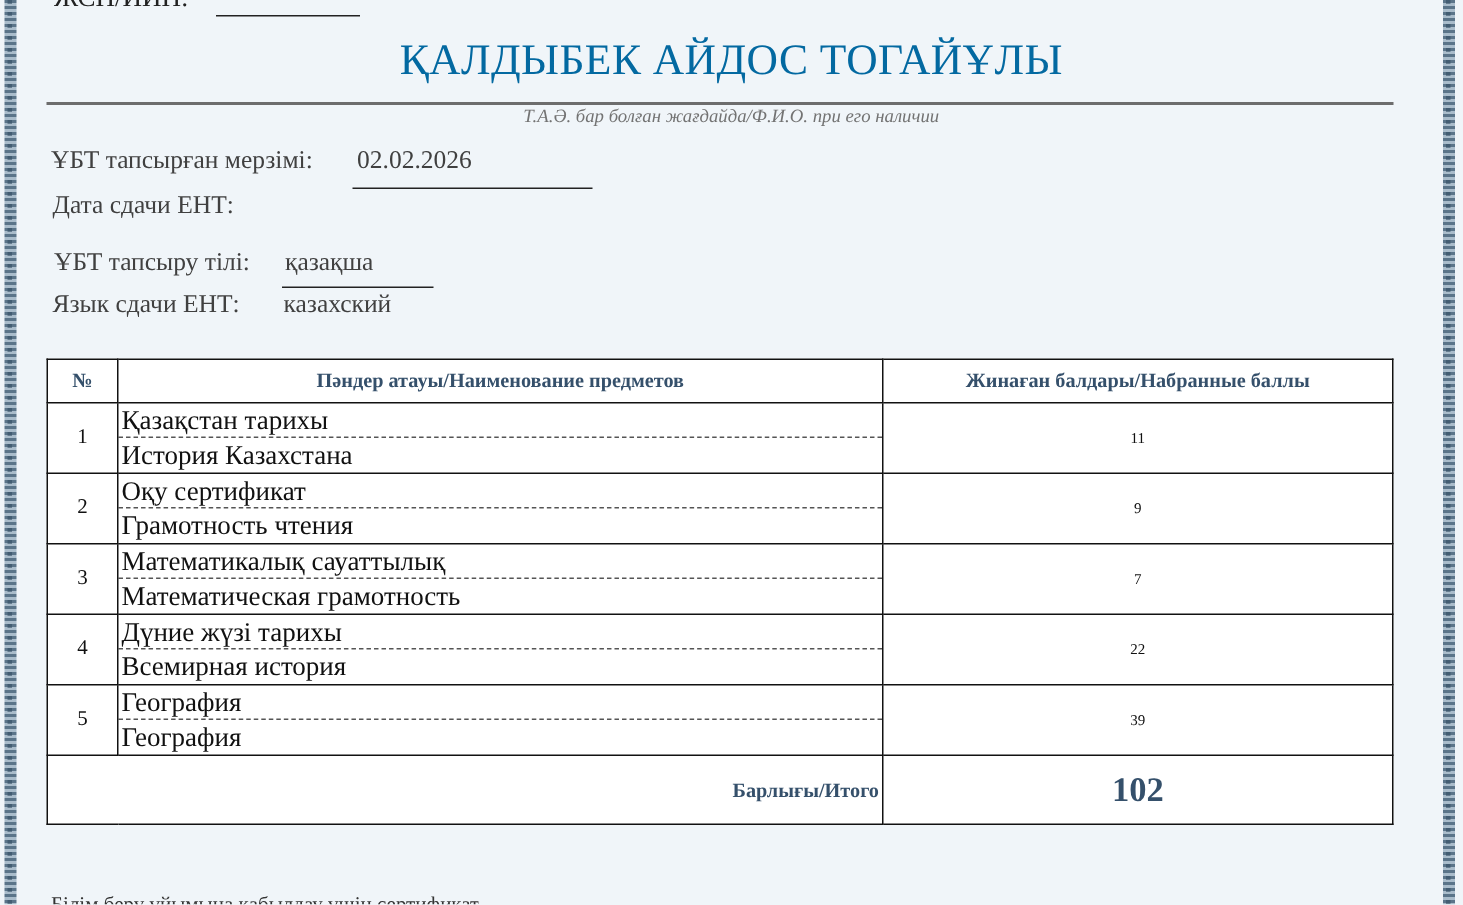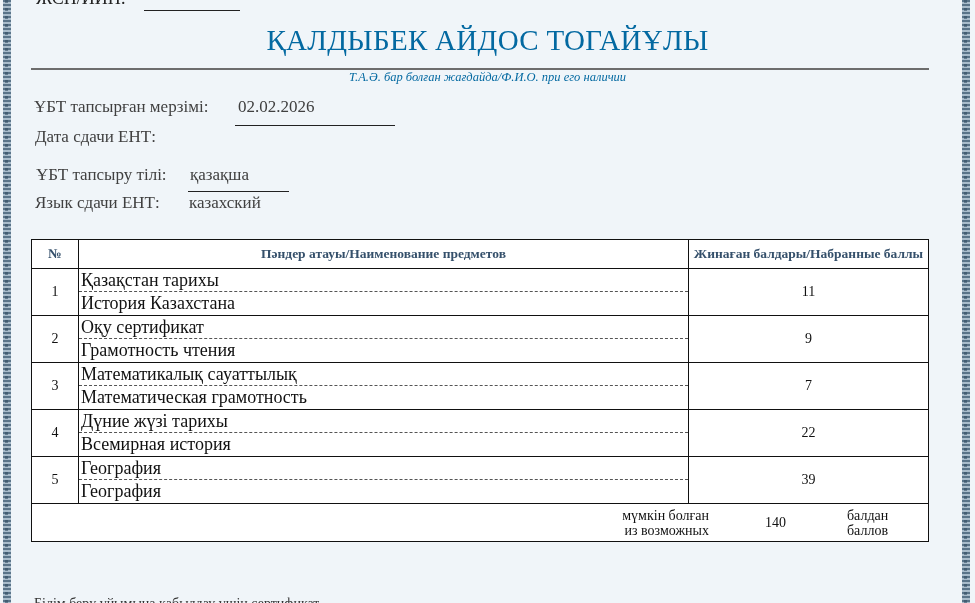--- a/index.html
+++ b/index.html
@@ -37,21 +37,21 @@
     .name-title {
       position: absolute; left: 0; right: 0; top: 24px;
       text-align: center;
       font-size: 29px; color: #0369a1; letter-spacing: 0.3px;
     }
     .name-rule {
       position: absolute; left: 31px; width: 898px; top: 68px; height: 2px; background: #6d6d6d;
     }
     .name-caption {
       position: absolute; left: 0; right: 0; top: 70px; text-align: center;
-      font-size: 12.5px; font-style: italic; color: #0369a1;
+      font-size: 12.5px; font-style: italic; color: #737373;
     }
 
     .field { position: absolute; font-size: 17px; color: #404040; white-space: nowrap; }
     .field .value { position: absolute; }
     .field .uline { position: absolute; height: 1px; background: #222; }
 
     .date-kz { left: 34px; top: 97px; }
     .date-kz .value { left: 204px; top: 0; }
     .date-kz .uline { left: 201px; top: 28px; width: 160px; }
     .date-ru { left: 35px; top: 127px; }
@@ -67,28 +67,28 @@
       border-collapse: collapse; background: #fff;
       font-size: 14px;
     }
     table.results td, table.results th {
       border: 1.5px solid #111;
     }
     table.results th {
       height: 29px; font-weight: bold; color: #35506b; font-size: 13.5px;
     }
     th.col-no { width: 47px; }
-    th.col-score { width: 240px; }
+    th.col-score { width: 340px; }
     td.num { text-align: center; font-size: 14px; }
     td.subject { padding: 0; vertical-align: top; }
     .subj-kz, .subj-ru {
       height: 23px; line-height: 22px; padding-left: 2px; font-size: 18px;
     }
     .subj-kz { border-bottom: 1px dashed #555; }
-    td.score { text-align: center; font-size: 14px; }
+    td.score { text-align: center; font-size: 10px; }
     tr.subject-row td { height: 47px; }
     tr.total-row td { height: 46px; }
     td.total-label {
       text-align: right; padding-right: 2px; font-weight: bold; color: #35506b; font-size: 13.5px;
     }
     td.total-value {
       text-align: center; font-weight: bold; color: #35506b; font-size: 23px;
     }
     tr.possible-row td { height: 38px; border-top: 1.5px solid #111; }
     .possible-wrap {
@@ -176,31 +176,20 @@
       <td class="score">22</td>
     </tr>
     <tr class="subject-row">
       <td class="num">5</td>
       <td class="subject">
         <div class="subj-kz">География</div>
         <div class="subj-ru">География</div>
       </td>
       <td class="score">39</td>
     </tr>
-    <tr class="possible-row">
-      <td colspan="3" style="border-left:1.5px solid #111;border-right:1.5px solid #111;">
-        <div class="possible-wrap">
-          <div class="possible-left">
-            <div>мүмкін болған</div>
-            <div>из возможных</div>
-          </div>
-          <div class="possible-num">140</div>
-          <div class="possible-right">
-            <div>балдан</div>
-            <div>баллов</div>
-          </div>
-        </div>
-      </td>
+    <tr class="total-row">
+      <td colspan="2" class="total-label">Барлығы/Итого</td>
+      <td class="total-value">102</td>
     </tr>
   </tbody>
 </table>
 
 <div class="bottom-cut">Білім беру ұйымына қабылдау үшін сертификат</div>
 
 </body></html>

